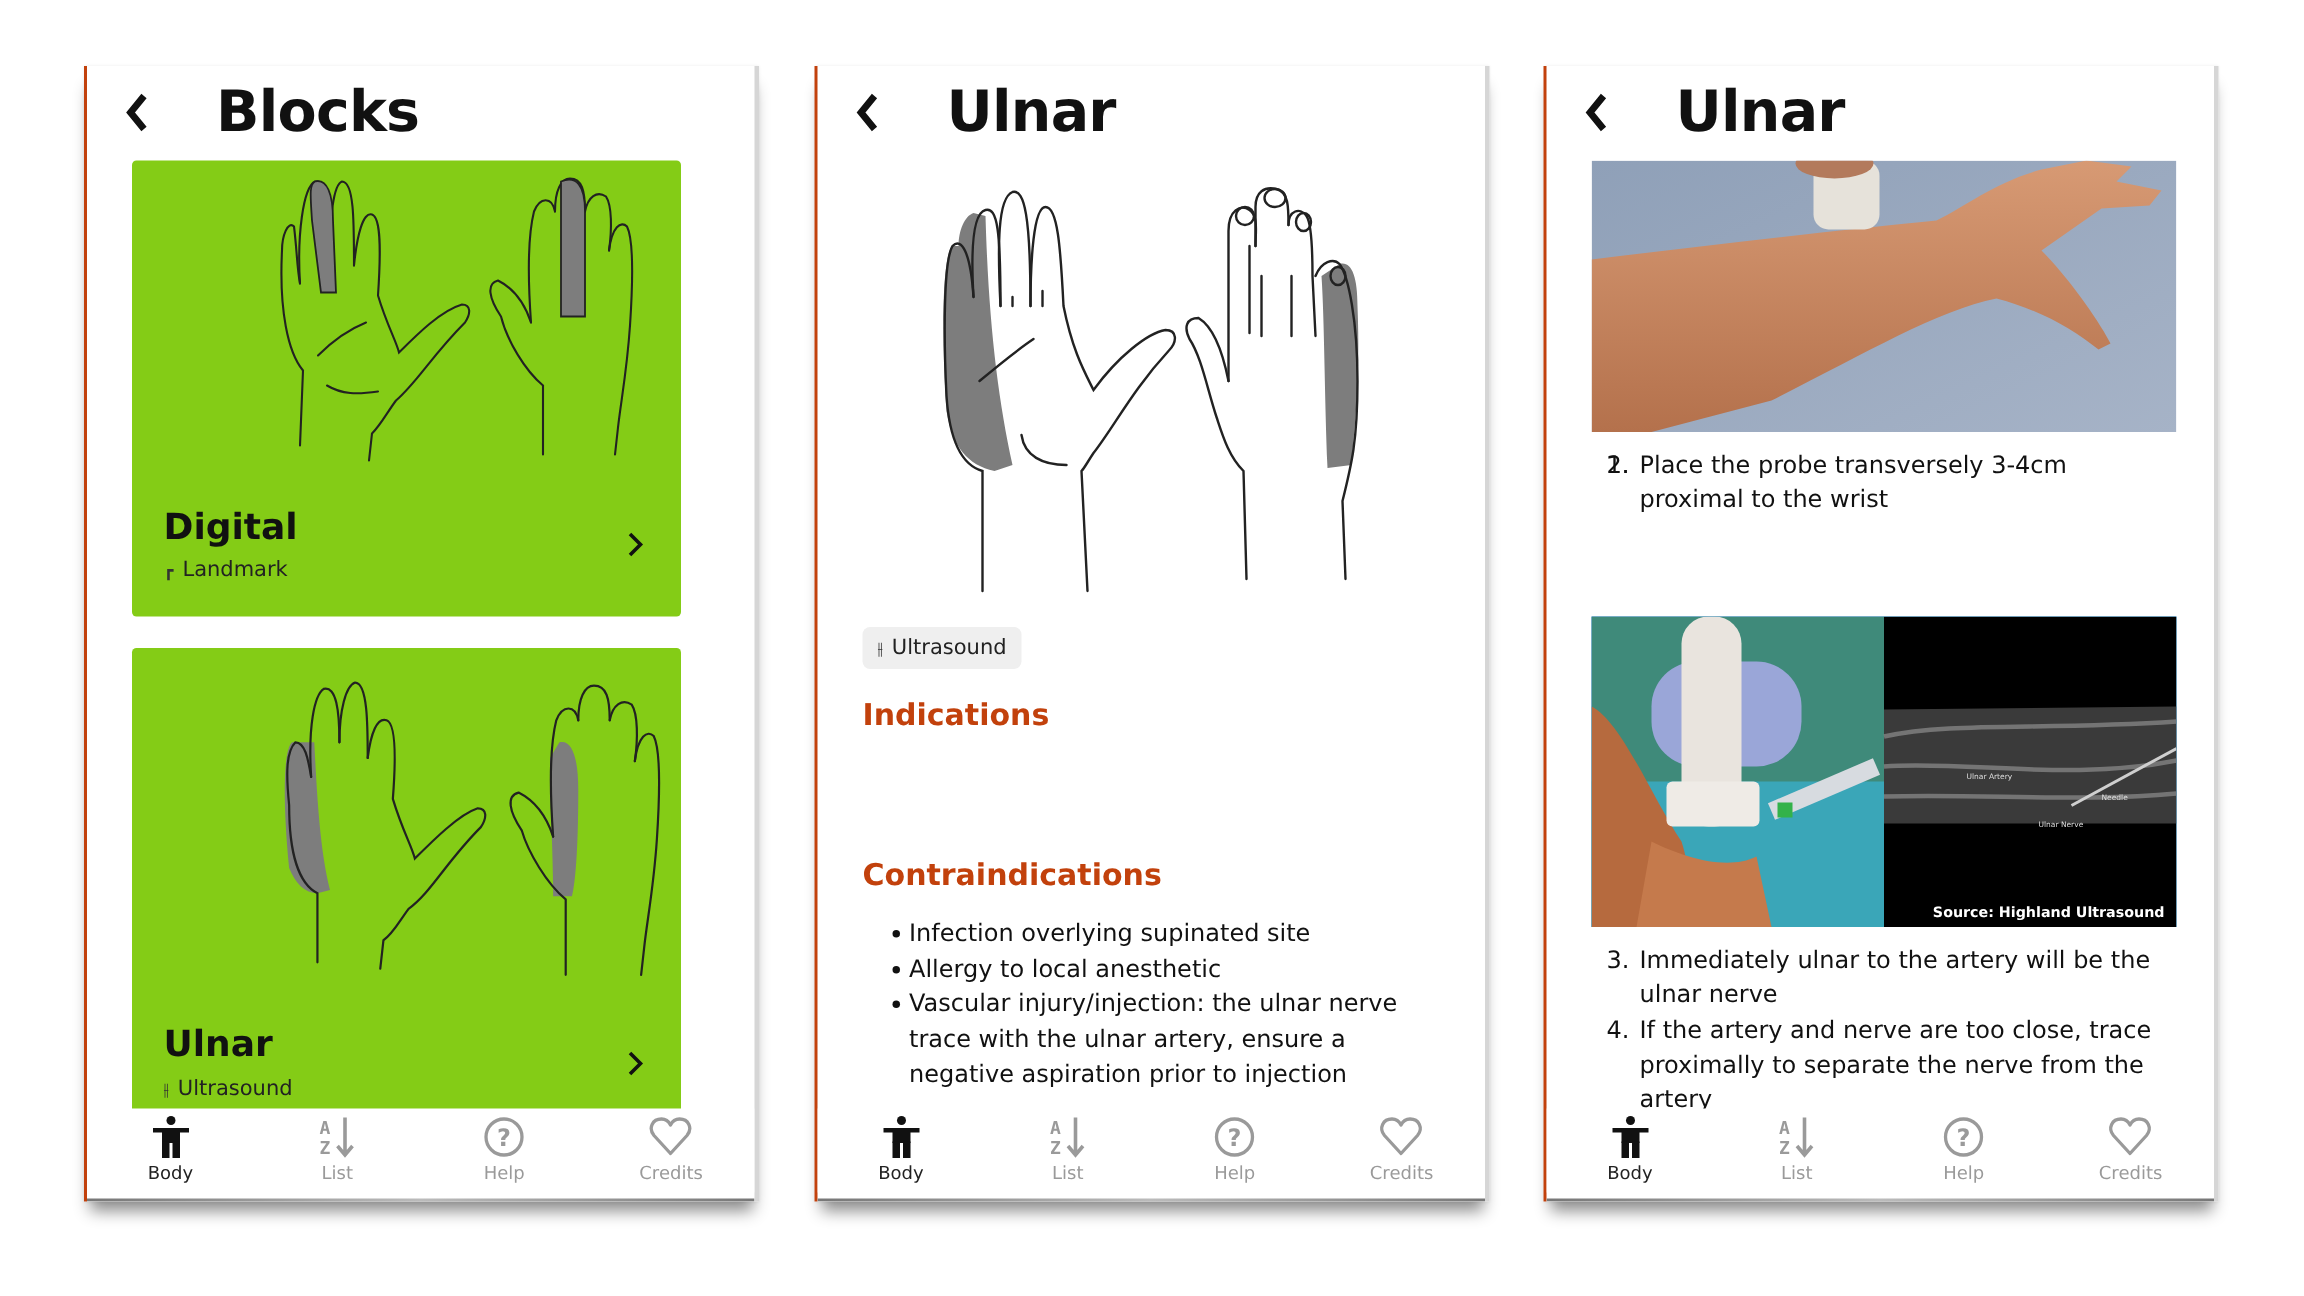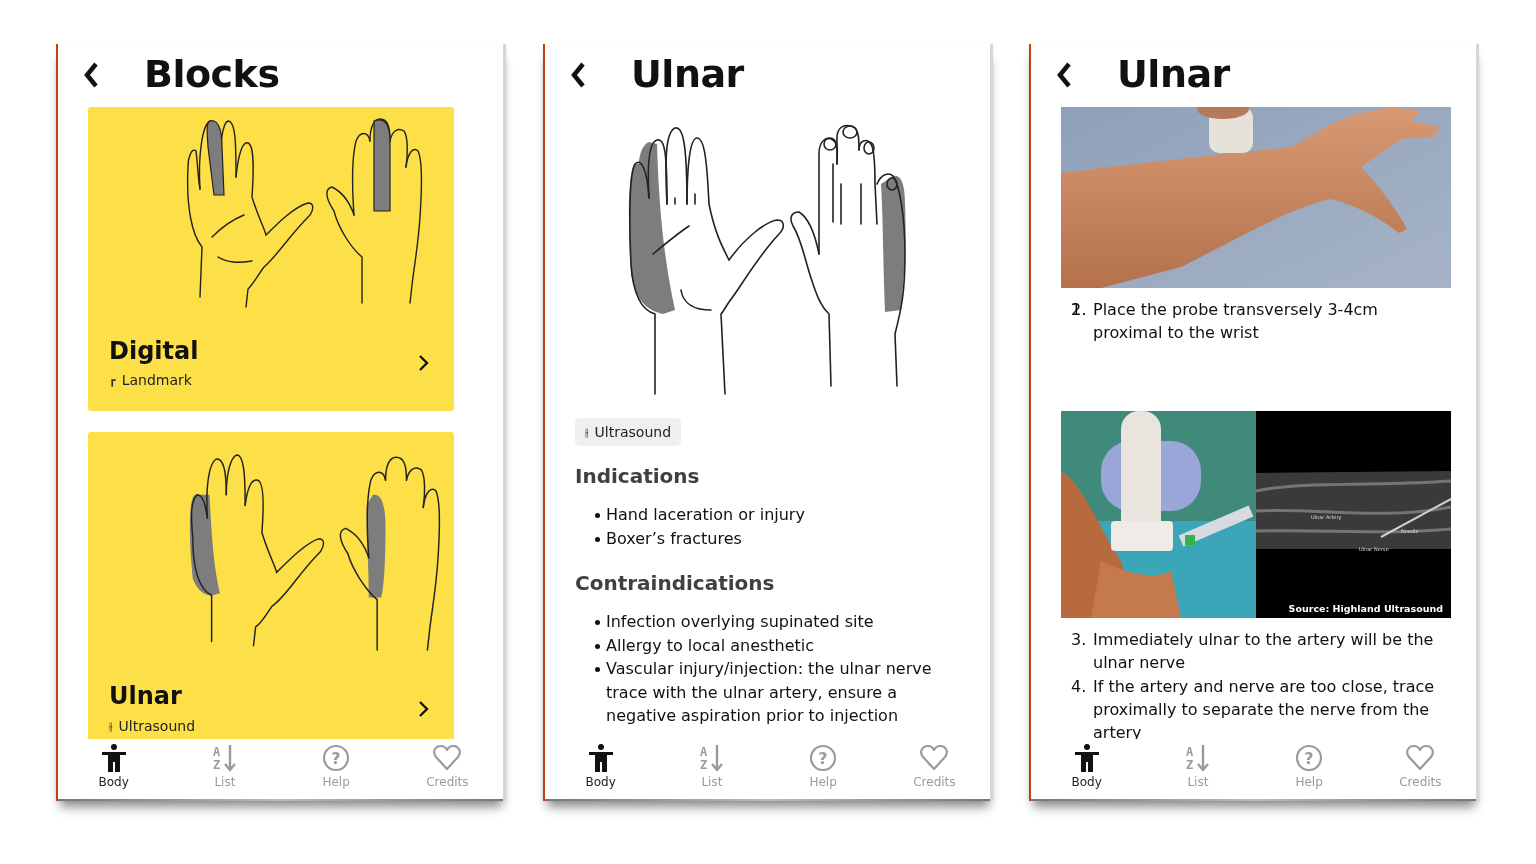--- a/index.html
+++ b/index.html
@@ -20,38 +20,38 @@
   #phone-1 { left: 56px; }
   #phone-2 { left: 543px; }
   #phone-3 { left: 1029px; }
 
   .header { position: absolute; top: 0; left: 0; right: 0; height: 62px; }
   .back-btn { position: absolute; left: 22px; top: 16px; width: 24px; height: 30px; cursor: pointer; }
   .back-btn svg { width: 24px; height: 30px; }
   .title { position: absolute; left: 86px; top: 8px; font-size: 38px; font-weight: bold; letter-spacing: -0.5px; color: #111; }
 
   
-  .block-card { position: absolute; left: 30px; width: 366px; background: #fde047; border-radius: 3px; cursor: pointer; }
+  .block-card { position: absolute; left: 30px; width: 366px; background: #84cc16; border-radius: 3px; cursor: pointer; }
   .block-card .art { position: absolute; left: 0; right: 0; top: 0; height: 210px; }
   .block-card .name { position: absolute; left: 21px; font-size: 24px; font-weight: bold; color: #111; }
   .block-card .meta { position: absolute; left: 21px; font-size: 14px; color: #222; display: flex; align-items: center; gap: 6px; }
   .block-card .chev { position: absolute; right: 24px; width: 14px; height: 20px; }
   .tech-icon { font-size: 11px; color: #333; }
 
   
   .tabbar { position: absolute; left: 0; right: 0; bottom: 6px; height: 56px; background: #fff; display: flex; }
   .tab { flex: 1; display: flex; flex-direction: column; align-items: center; justify-content: flex-start; padding-top: 4px; cursor: pointer; }
   .tab svg { width: 30px; height: 30px; }
   .tab .lbl { font-size: 12px; color: #9a9a9a; margin-top: 2px; }
   .tab.active .lbl { color: #222; }
 
   
   .illus { position: absolute; left: 60px; top: 70px; width: 320px; height: 290px; }
   .chip { position: absolute; left: 30px; top: 374px; background: #efefef; border-radius: 5px; padding: 6px 10px; font-size: 14px; color: #222; display: flex; gap: 6px; align-items: center; }
-  .sec-h { position: absolute; left: 30px; font-size: 20px; font-weight: bold; color: #404040; }
+  .sec-h { position: absolute; left: 30px; font-size: 20px; font-weight: bold; color: #c2410c; }
   .bul { position: absolute; left: 50px; width: 370px; font-size: 16px; line-height: 23.5px; color: #111; list-style: none; }
   .bul li { position: relative; padding-left: 11px; }
   .bul li::before { content: ""; position: absolute; left: 0; top: 10px; width: 5px; height: 5px; border-radius: 50%; background: #111; }
 
   .photo { position: absolute; left: 30px; width: 390px; overflow: hidden; }
   .steps { position: absolute; left: 40px; width: 390px; font-size: 16px; line-height: 23.3px; color: #111; list-style: none; }
   .steps li { position: relative; padding-left: 22px; }
   .steps li .n { position: absolute; left: 0; top: 0; }
   .src { position: absolute; right: 8px; bottom: 4px; color: #fff; font-size: 9.5px; font-weight: bold; }
 </style>
@@ -193,24 +193,20 @@
         <ellipse cx="287" cy="70" rx="5" ry="6"></ellipse>
     </g>
   </svg>
 
   <div class="chip">
     <span class="tech-icon">⫲</span>
     <span>Ultrasound</span>
   </div>
 
   <div class="sec-h" style="top:420px;">Indications</div>
-  <ul class="bul" style="top:459px;">
-    <li>Hand laceration or injury</li>
-    <li>Boxer’s fractures</li>
-  </ul>
 
   <div class="sec-h" style="top:527px;">Contraindications</div>
   <ul class="bul" style="top:566px;width:352px;">
     <li>Infection overlying supinated site</li>
     <li>Allergy to local anesthetic</li>
     <li>Vascular injury/injection: the ulnar nerve trace with the ulnar artery, ensure a negative aspiration prior to injection</li>
   </ul>
 
   <div class="tabbar">
     <div class="tab active">

